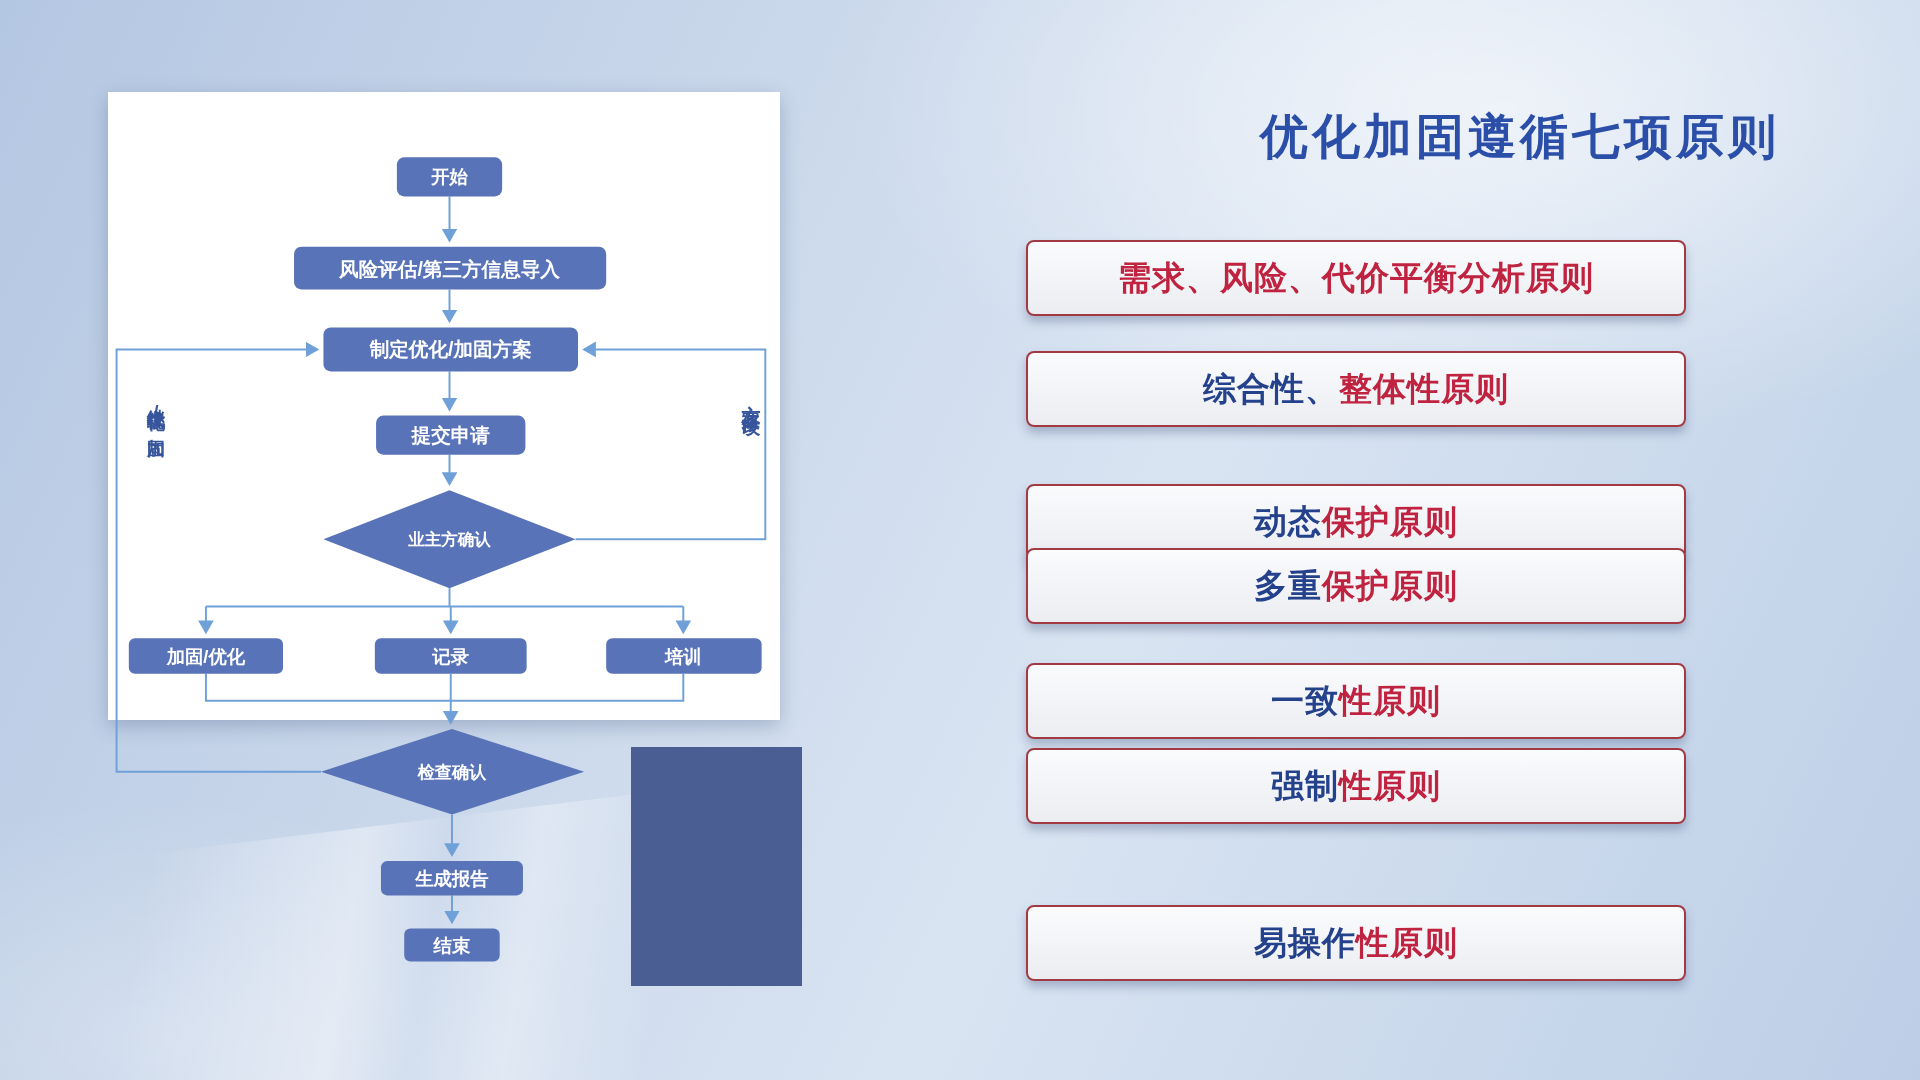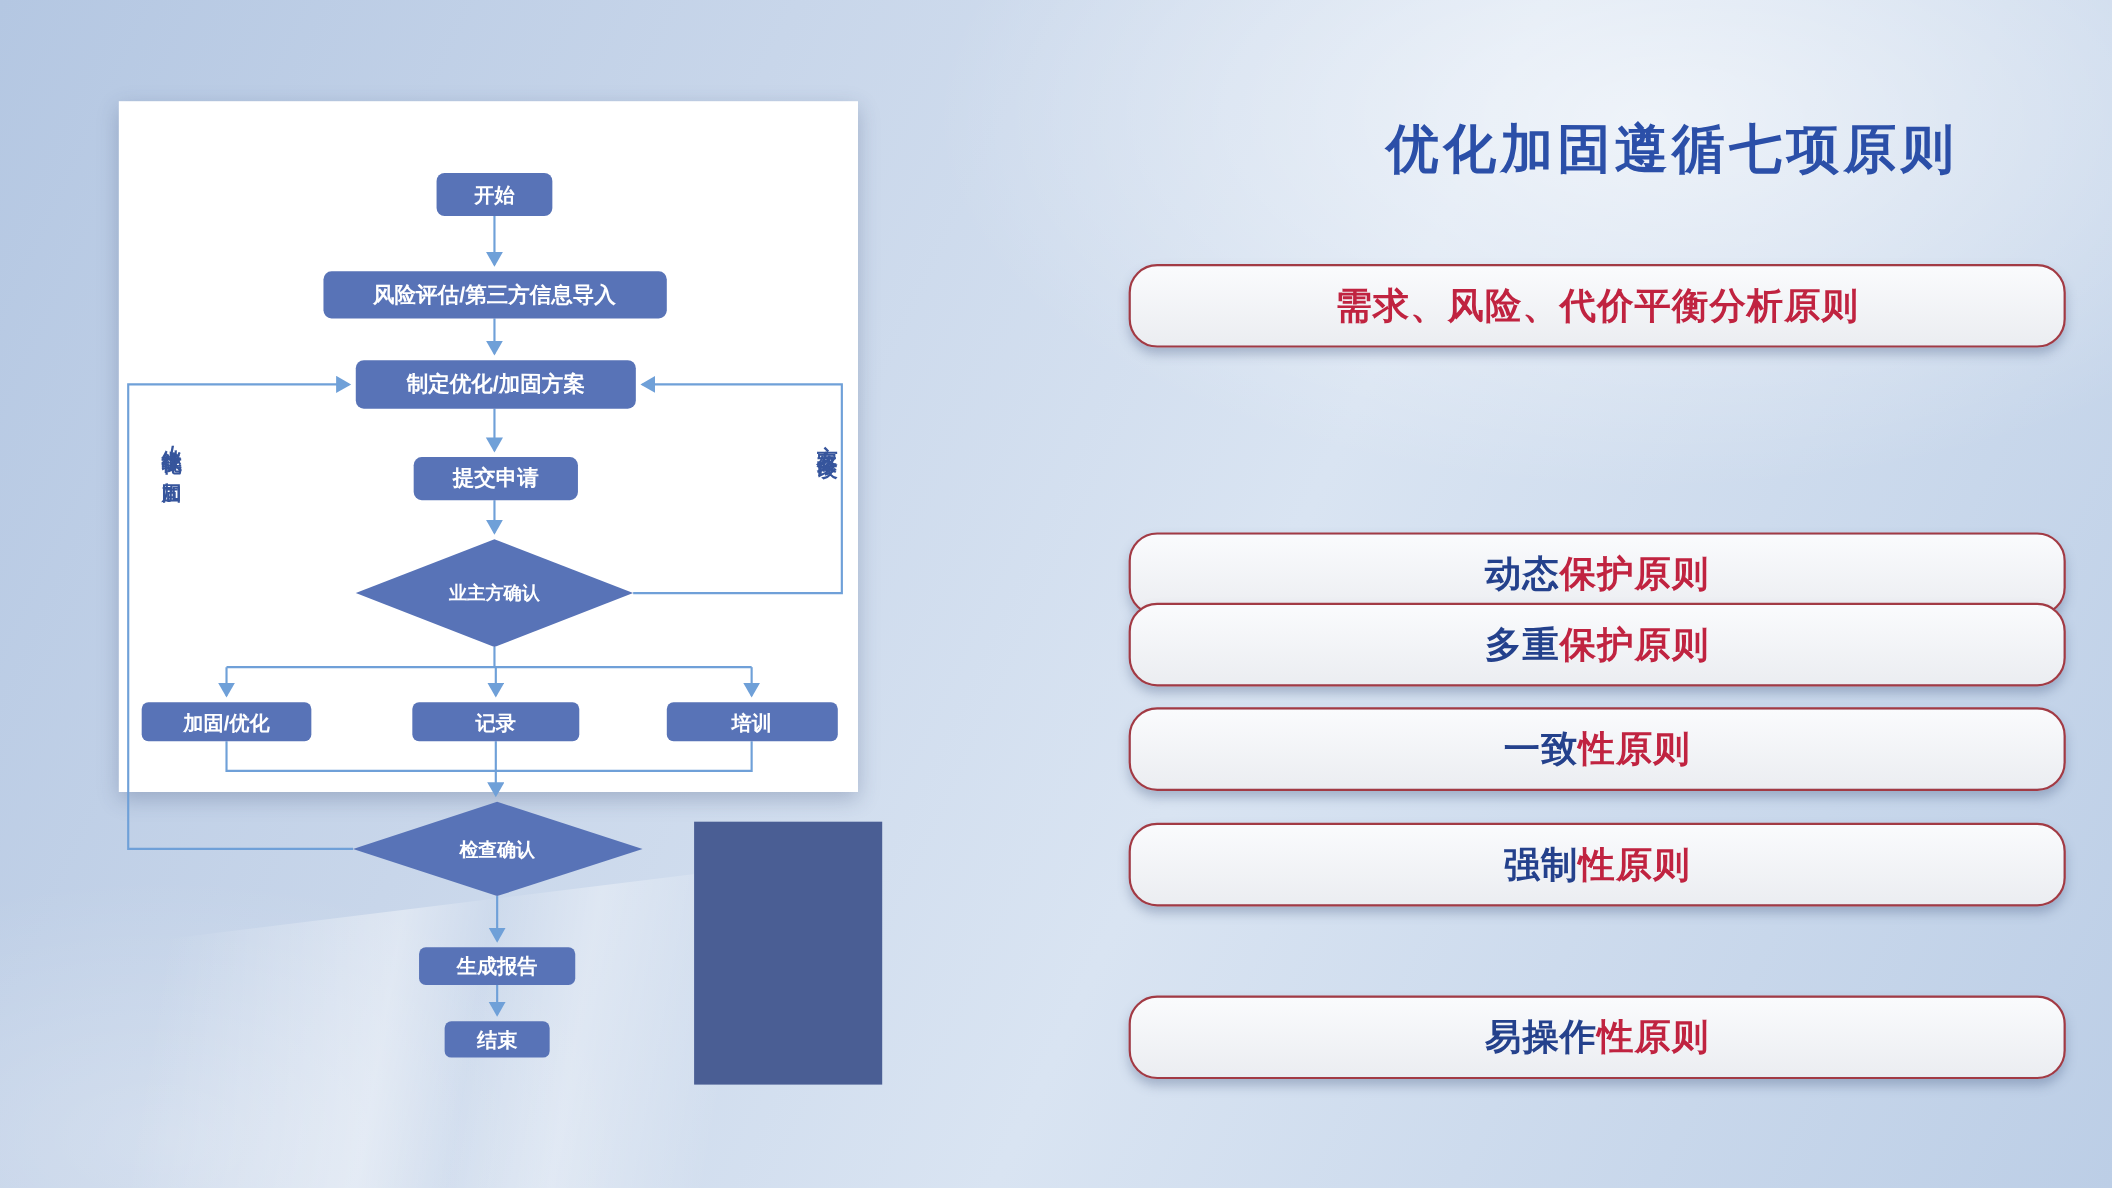--- a/index.html
+++ b/index.html
@@ -14,21 +14,21 @@
     transform:skewY(-7deg);pointer-events:none;}
   .card-shadow{position:absolute;left:631px;top:747px;width:171px;height:239px;background:#4a5e94;}
   .flow-card{position:absolute;left:108px;top:92px;width:672px;height:628px;background:#ffffff;
     box-shadow:0 6px 18px rgba(50,70,110,.28);}
   .vlabel{position:absolute;writing-mode:vertical-lr;text-orientation:upright;
     font-weight:bold;color:#36559c;}
   .vlabel.left{left:36px;top:302px;font-size:18px;letter-spacing:2px;}
   .vlabel.right{left:630px;top:298px;font-size:19px;letter-spacing:4px;}
   .panel-title{position:absolute;left:1040px;top:104px;width:740px;height:66px;line-height:66px;
     text-align:right;font-size:48px;font-weight:bold;color:#2b4fa8;letter-spacing:4px;}
-  .principle{position:absolute;left:1026px;width:852px;height:76px;border-radius:26px;
+  .principle{position:absolute;left:1026px;width:660px;height:76px;border-radius:8px;
     border:2px solid #a23a44;background:linear-gradient(180deg,#fafbfd 0%,#ebedf1 100%);
     box-shadow:0 6px 10px rgba(70,90,130,.35);box-sizing:border-box;
     display:flex;align-items:center;justify-content:center;
     font-size:33px;font-weight:bold;letter-spacing:1px;white-space:nowrap;}
   .p-blue{color:#24418c;}
   .p-red{color:#c02340;}
   svg text{font-family:"Liberation Sans","DejaVu Sans",sans-serif;}
 </style>
 </head>
 <body>
@@ -95,29 +95,33 @@
     <div class="vlabel left">继续优化/加固</div>
     <div class="vlabel right">方案修改</div>
   </div>
 
   <div class="panel-title">优化加固遵循七项原则</div>
 
   <div class="principle" style="top:240px">
     <span class="p-blue"></span>
       <span class="p-red">需求、风险、代价平衡分析原则</span>
   </div>
+  <div class="principle" style="top:351px">
+    <span class="p-blue">综合性、</span>
+      <span class="p-red">整体性原则</span>
+  </div>
   <div class="principle" style="top:484px">
     <span class="p-blue">动态</span>
       <span class="p-red">保护原则</span>
   </div>
   <div class="principle" style="top:548px">
     <span class="p-blue">多重</span>
       <span class="p-red">保护原则</span>
   </div>
-  <div class="principle" style="top:643px">
+  <div class="principle" style="top:663px">
     <span class="p-blue">一致</span>
       <span class="p-red">性原则</span>
   </div>
   <div class="principle" style="top:748px">
     <span class="p-blue">强制</span>
       <span class="p-red">性原则</span>
   </div>
   <div class="principle" style="top:905px">
     <span class="p-blue">易操作</span>
       <span class="p-red">性原则</span>

